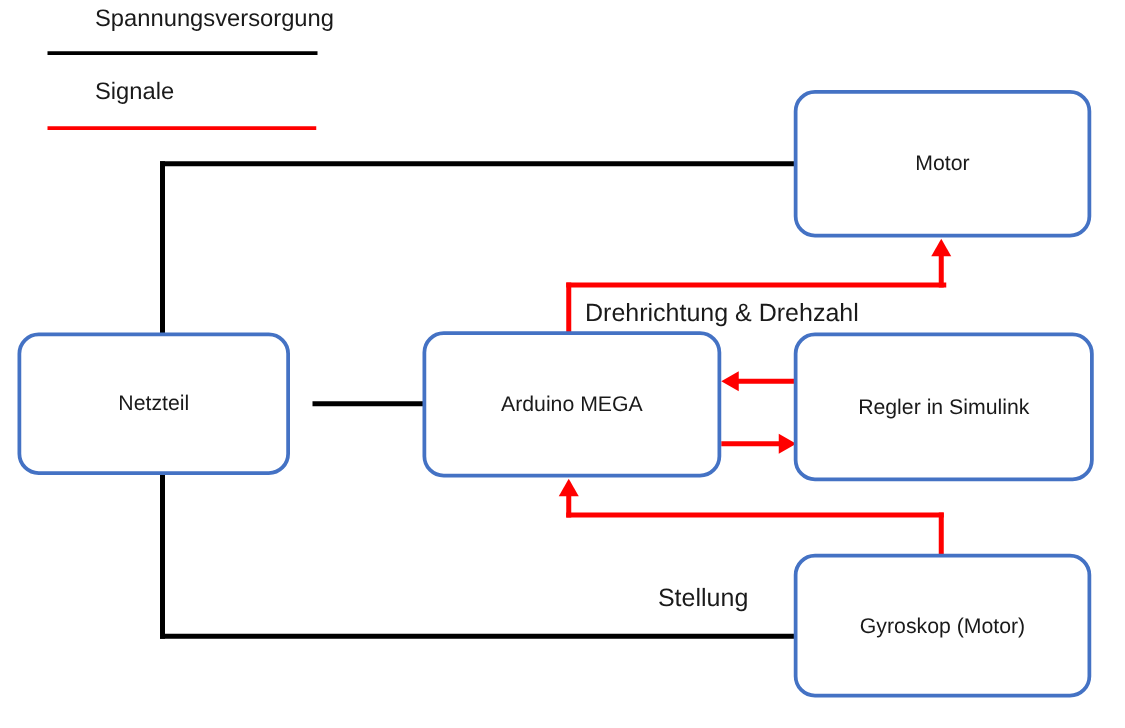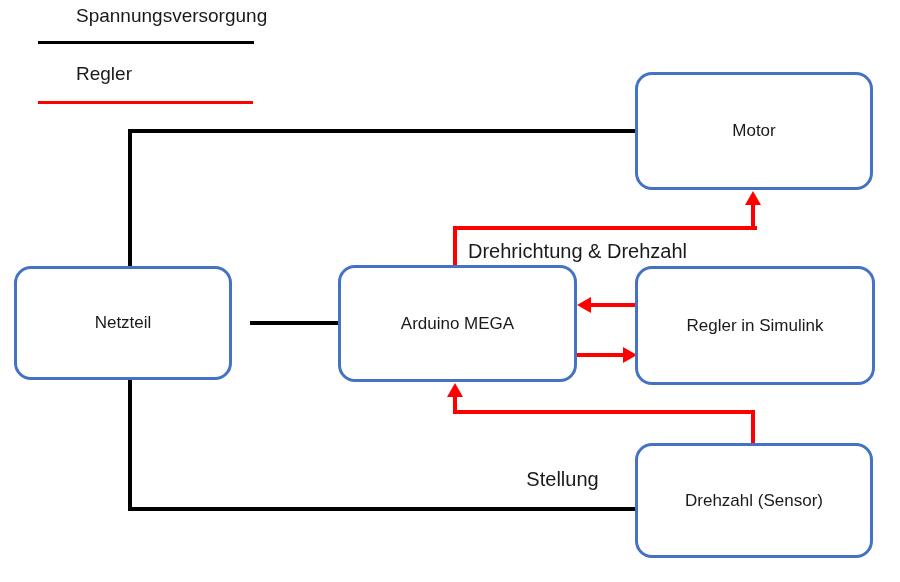--- a/index.html
+++ b/index.html
@@ -105,21 +105,21 @@
   #legend-signal-label { left: 40px; top: 63px; }
   #legend-signal-line  { left: 38px; top: 101px; width: 215px; height: 3px; z-index: 3; }
 </style>
 </head>
 <body>
 
 <div class="canvas">
 
   <div class="legend-label" id="legend-power-label">Spannungsversorgung</div>
   <div class="line power" id="legend-power-line"></div>
-  <div class="legend-label" id="legend-signal-label">Regler</div>
+  <div class="legend-label" id="legend-signal-label">Signale</div>
   <div class="line signal" id="legend-signal-line"></div>
 
   <div class="line power" id="power-v-left"></div>
   <div class="line power" id="power-h-motor"></div>
   <div class="line power" id="power-h-gyro"></div>
   <div class="line power" id="power-h-arduino"></div>
 
   <div class="line signal" id="sig-drz-v-arduino"></div>
   <div class="line signal" id="sig-drz-h"></div>
   <div class="line signal" id="sig-drz-v-motor"></div>
@@ -135,15 +135,15 @@
   <div class="line signal" id="sig-stell-v-arduino"></div>
   <div class="arrow-up" id="sig-stell-arrow"></div>
 
   <div class="edge-label" id="label-drehrichtung">Drehrichtung &amp; Drehzahl</div>
   <div class="edge-label" id="label-stellung">Stellung</div>
 
   <div class="node" id="node-motor">Motor</div>
   <div class="node" id="node-netzteil">Netzteil</div>
   <div class="node" id="node-arduino">Arduino MEGA</div>
   <div class="node" id="node-regler">Regler in Simulink</div>
-  <div class="node" id="node-gyroskop">Drehzahl (Sensor)</div>
+  <div class="node" id="node-gyroskop">Gyroskop (Motor)</div>
 
 </div>
 
 </body></html>

